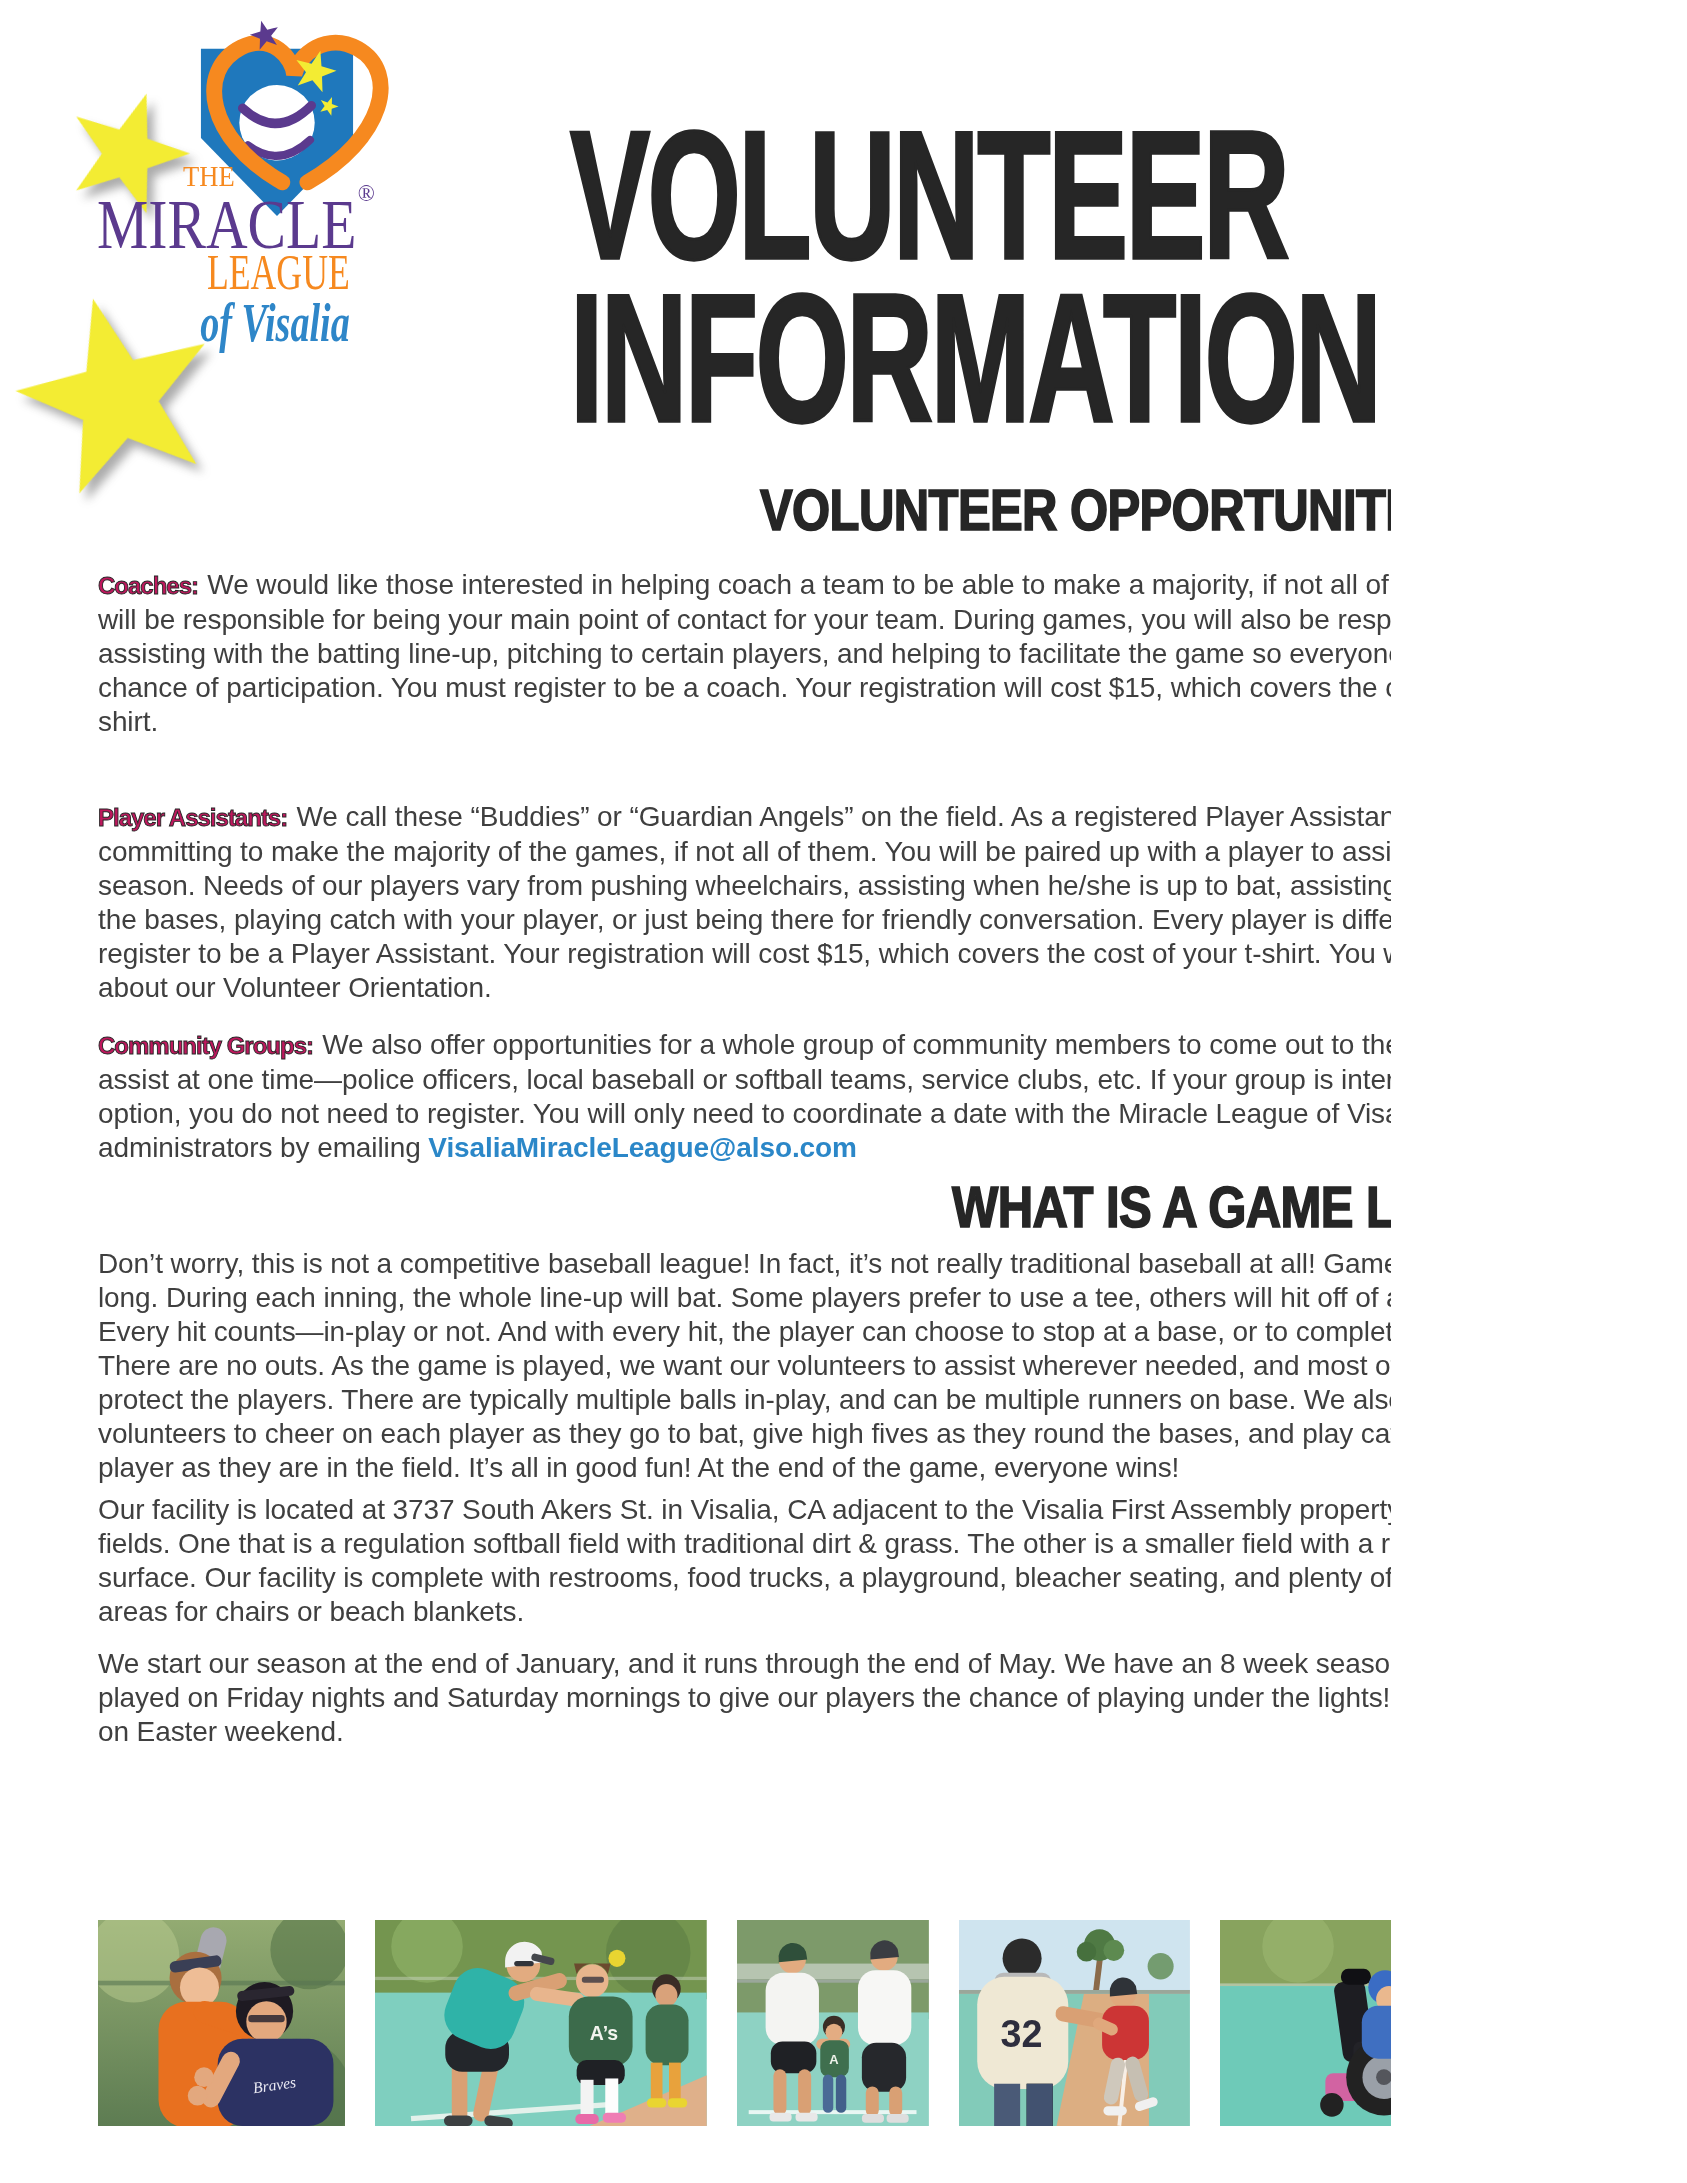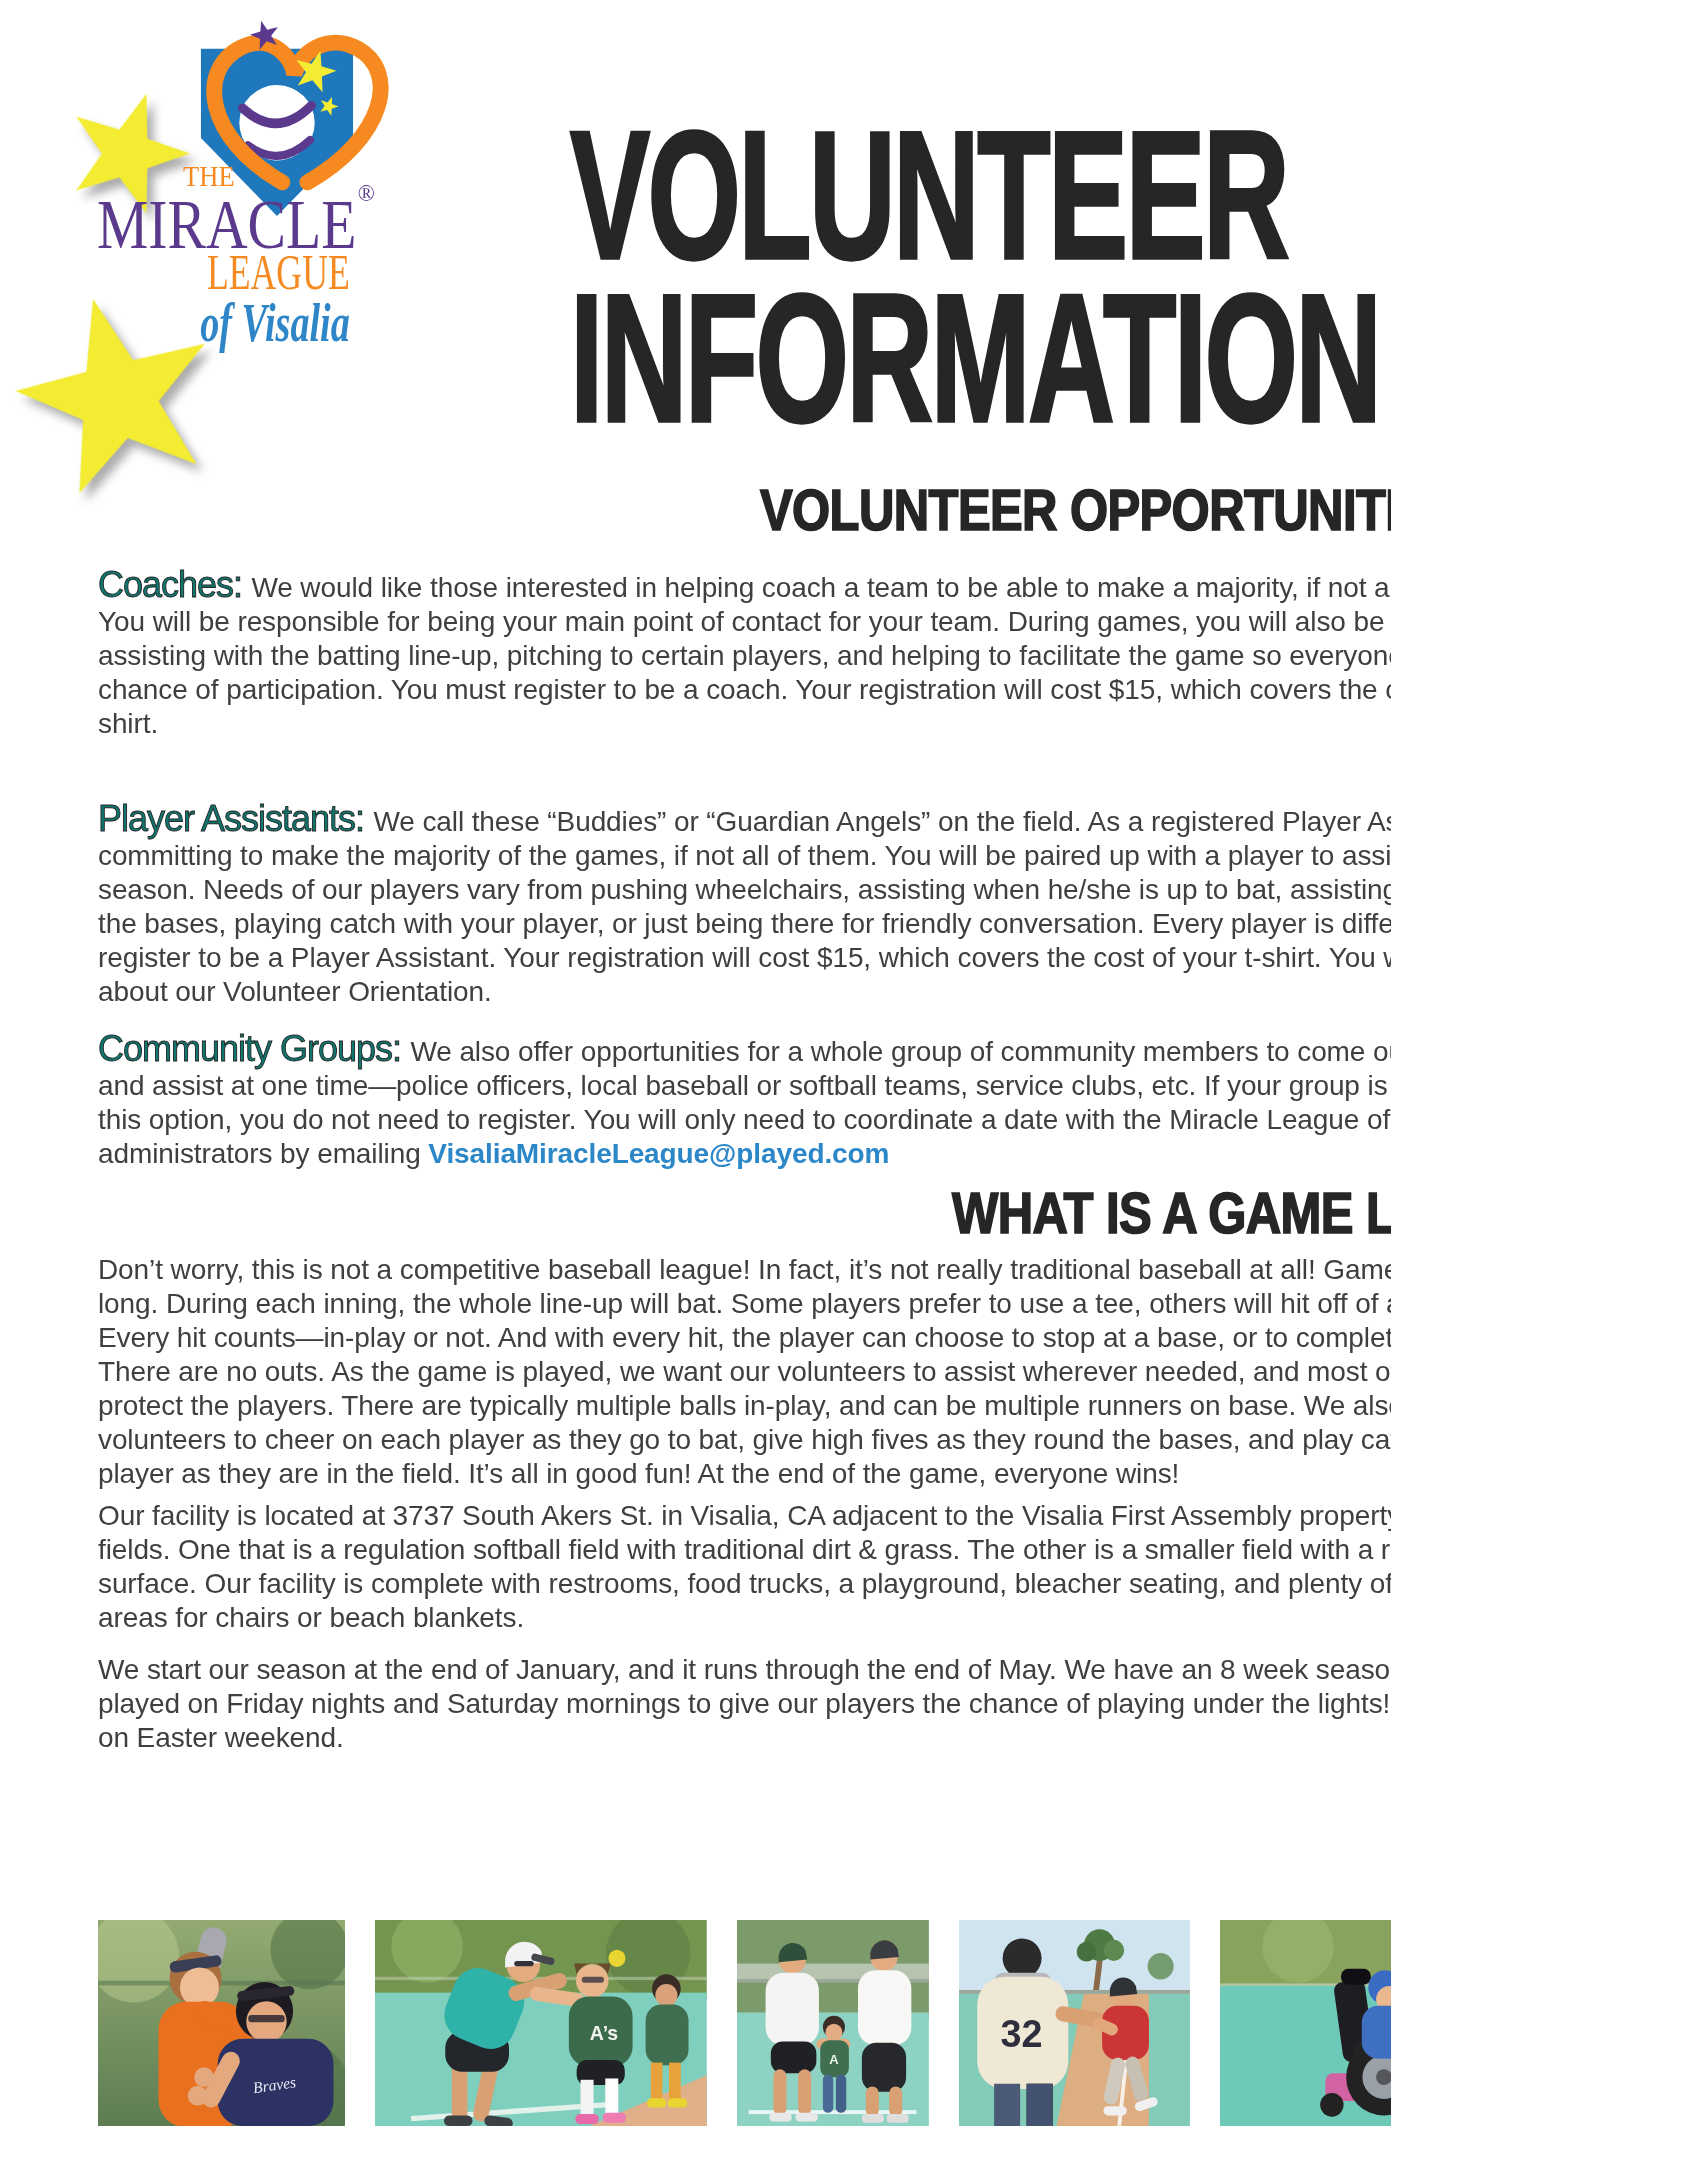--- a/index.html
+++ b/index.html
@@ -28,21 +28,21 @@
   h2.sec .scale { display:inline-block; transform:scaleX(0.86); transform-origin:left center;
     white-space:nowrap; -webkit-text-stroke:1.7px #262626; }
   p.para { margin:0 0 24px 0; font-size:28px; line-height:34px; color:#3f3f3f; letter-spacing:-0.1px; }
   p.mb-coaches { margin-bottom:61px; }
   p.mb-pa { margin-bottom:22.5px; }
   p.mb-cg { margin-bottom:14.6px; }
   p.mb-game { margin-bottom:8px; }
   p.mb-p1 { margin-bottom:18.5px; }
   h2.h-game { margin-bottom:10.6px; }
   h2.h-when { margin-bottom:13.2px; }
-  .plabel { font-weight:normal; color:#0f766e; font-size:36px; letter-spacing:-1px;
+  .plabel { font-weight:bold; color:#be185d; font-size:24px; letter-spacing:-1px;
     -webkit-text-stroke:0.9px #262626; padding-right:9.3px; }
   a.email { color:#2b87c8; font-weight:bold; text-decoration:none; }
 
   
   .photos { position:absolute; left:98px; top:1920px; width:1497px; height:206px;
     display:flex; gap:30px; z-index:2; }
   .photo { height:206px; min-width:0; }
   .photo svg { display:block; width:100%; height:100%; }
 </style>
 </head>
@@ -91,21 +91,21 @@
 
     <h2 class="sec">
       <span class="scale">VOLUNTEER OPPORTUNITIES:</span>
     </h2>
 
     <p class="para mb-coaches"><span class="plabel">Coaches:</span><span>We would like those interested in helping coach a team to be able to make a majority, if not all of the games.  You will be responsible for being your main point of contact for your team.  During games, you will also be responsible for assisting with the batting line-up, pitching to certain players, and helping to facilitate the game so everyone has an equal chance of participation.  You must register to be a coach.   Your registration will cost $15, which covers the cost of your t-shirt.</span></p>
 
     <p class="para mb-pa"><span class="plabel">Player Assistants:</span><span>We call these “Buddies” or “Guardian Angels” on the field.   As a registered Player Assistant, you are committing to make the majority of the games, if not all of them.   You will be paired up with a player to assist for the season.  Needs of our players vary from pushing wheelchairs, assisting when he/she is up to bat, assisting him/her around the bases, playing catch with your player, or just being there for friendly conversation.  Every player is different!   You must register to be a Player Assistant.  Your registration will cost $15, which covers the cost of your t-shirt.  You will be contacted about our Volunteer Orientation.</span></p>
 
     <p class="para mb-cg"><span class="plabel">Community Groups:</span><span>We also offer opportunities for a whole group of community members to come out to the fields and assist at one time—police officers, local baseball or softball teams,  service clubs, etc.  If your group is interested in this option, you do not need to register.  You will only need to coordinate a date with the Miracle League of Visalia administrators by emailing</span>
-      <a class="email" href="#">VisaliaMiracleLeague@played.com</a></p>
+      <a class="email" href="#">VisaliaMiracleLeague@also.com</a></p>
 
     <h2 class="sec h-game">
       <span class="scale">WHAT IS A GAME LIKE?</span>
     </h2>
     <p class="para mb-game">Don’t worry, this is not a competitive baseball league!  In fact, it’s not really traditional baseball at all!  Games are 1 hour long.  During each inning, the whole line-up will bat.  Some players prefer to use a tee, others will hit off of a coach’s pitch.  Every hit counts—in-play or not.  And with every hit, the player can choose to stop at a base, or to complete a homerun!  There are no outs.  As the game is played, we want our volunteers to assist wherever needed, and most of all, be there to protect the players.  There are typically multiple balls in-play, and can be multiple runners on base.  We also encourage our volunteers to cheer on each player as they go to bat, give high fives as they round the bases, and play catch with your player as they are in the field.  It’s all in good fun!  At the end of the game, everyone wins!</p>
 
     <p class="para mb-p1">Our facility is located at 3737 South Akers St. in Visalia, CA adjacent to the Visalia First Assembly property.  We have two fields.  One that is a regulation softball field with traditional dirt &amp; grass.  The other is a smaller field with a rubberized surface.  Our facility is complete with restrooms, food trucks, a playground, bleacher seating, and plenty of shaded grassy areas for chairs or beach blankets.</p>
     <p class="para">We start our season at the end of January, and it runs through the end of May.  We have an 8 week season.  Games are played on Friday nights and Saturday mornings to give our players the chance of playing under the lights!  We do not play on Easter weekend.</p>
   </div>
 

